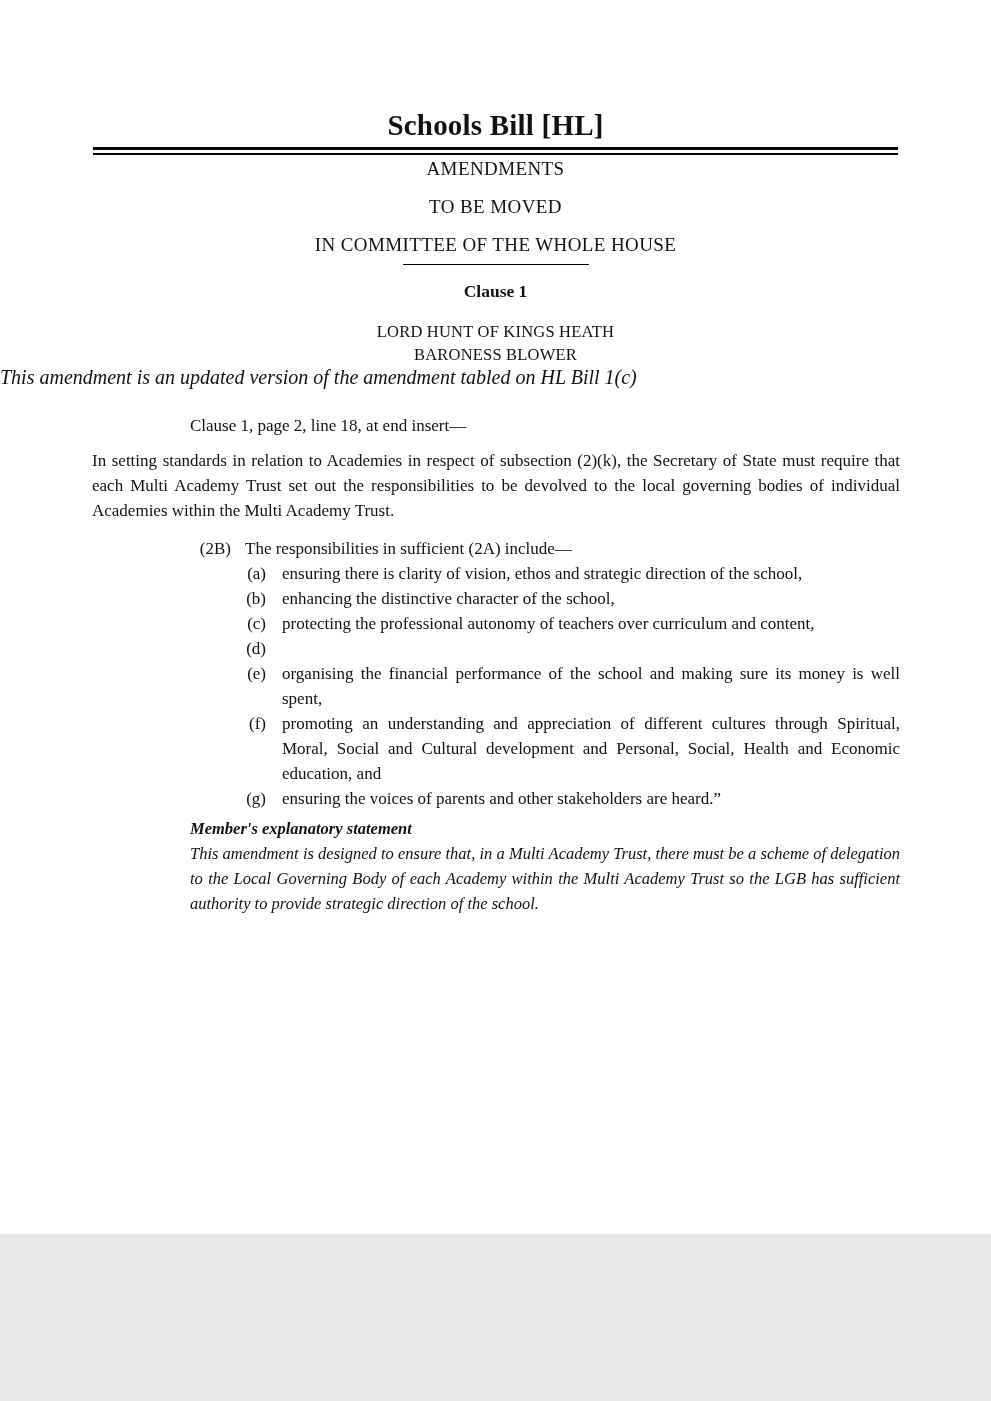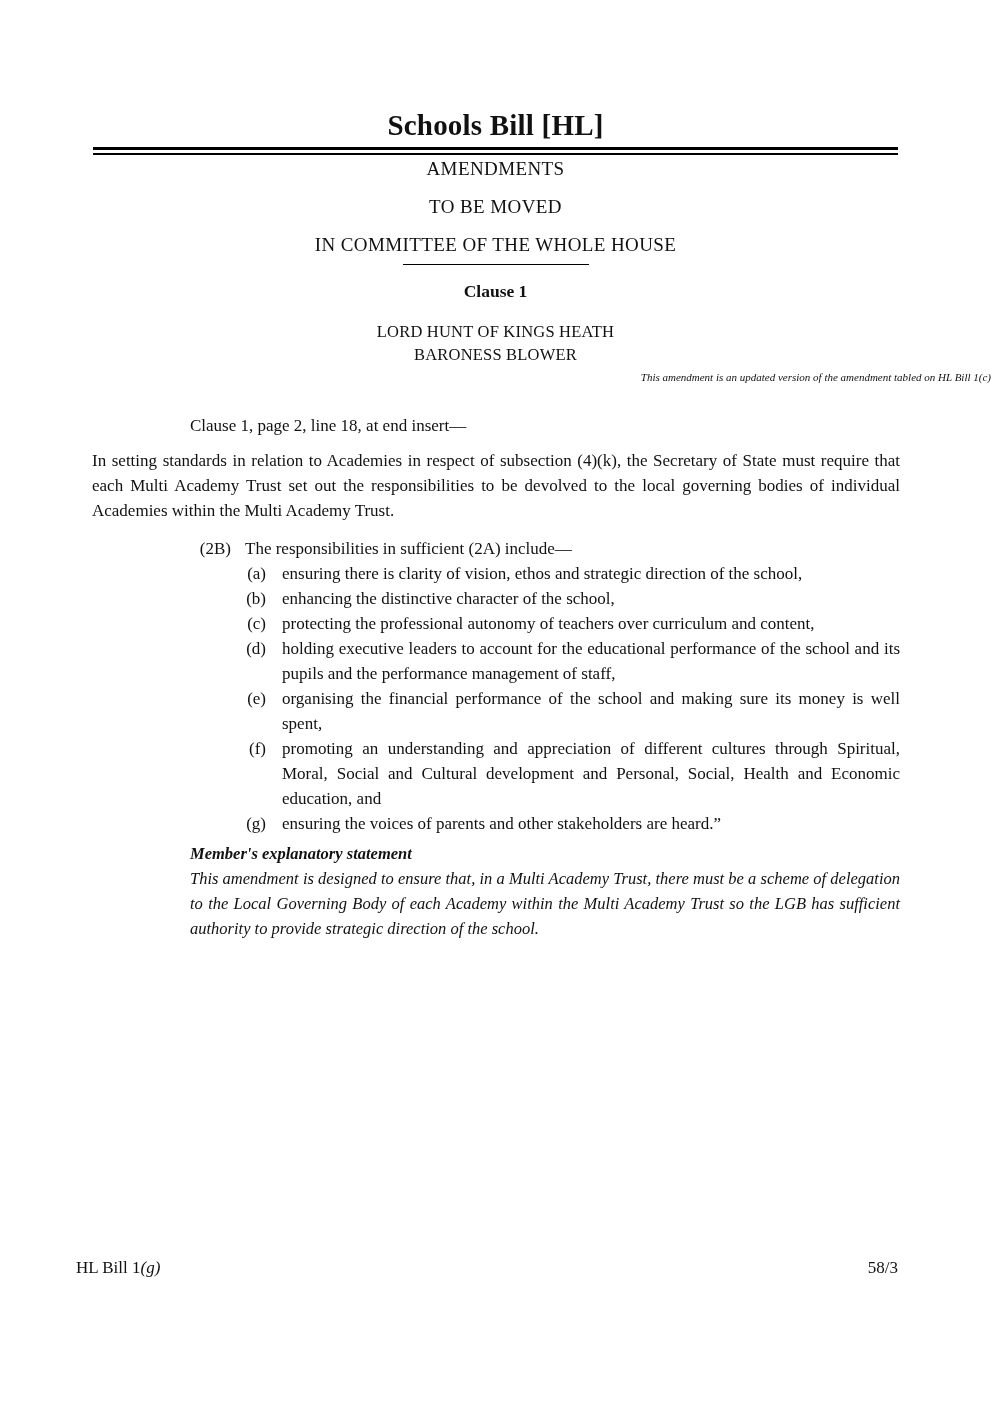--- a/index.html
+++ b/index.html
@@ -1,19 +1,19 @@
 <!DOCTYPE html>
 <html><head>
 <meta charset="utf-8">
 <style>
   html, body { margin: 0; padding: 0; background: #e8e8e8; }
   .page {
     position: relative;
     width: 991px;
-    height: 1401px;
+    height: 1234px;
     margin: 0 auto;
     background: #ffffff;
     color: #111111;
     font-family: "Liberation Serif", "DejaVu Serif", serif;
     font-size: 17px;
     overflow: hidden;
   }
   
   .bill-title {
     margin: 108px 0 0 0;
@@ -42,23 +42,23 @@
     margin-top: 14px;
     text-align: center;
     font-weight: bold;
     font-size: 17.5px;
     line-height: 24px;
   }
   
   .sponsors { margin-top: 17px; text-align: center; }
   .sponsor-name { font-size: 16.5px; line-height: 23px; letter-spacing: 0.2px; }
   .amendment-note {
-    text-align: right;
+    text-align: left;
     font-style: italic;
-    font-size: 11px;
+    font-size: 20px;
     line-height: 23px;
   }
   
   .amendment-body { margin: 0 91px 0 92px; }
   .amendment-intro {
     margin-top: 24px;
     margin-left: 98px;
     line-height: 25px;
   }
   .subsection { display: flex; line-height: 25px; }
@@ -121,21 +121,21 @@
     <div class="sponsor-name">LORD HUNT OF KINGS HEATH</div>
     <div class="sponsor-name">BARONESS BLOWER</div>
     <div class="amendment-note">This amendment is an updated version of the amendment tabled on HL Bill 1(c)</div>
   </div>
 
   <div class="amendment-body">
 
     <div class="amendment-intro">Clause 1, page 2, line 18, at end insert—</div>
 
     <div class="subsection subsection-2a">
-      <div class="ss-text">In setting standards in relation to Academies in respect of subsection (4)(k), the Secretary of State must require that each Multi Academy Trust set out the responsibilities to be devolved to the local governing bodies of individual Academies within the Multi Academy Trust.</div>
+      <div class="ss-text">In setting standards in relation to Academies in respect of subsection (2)(k), the Secretary of State must require that each Multi Academy Trust set out the responsibilities to be devolved to the local governing bodies of individual Academies within the Multi Academy Trust.</div>
     </div>
 
     <div class="subsection subsection-2b">
       <div class="ss-marker">(2B)</div>
       <div class="ss-text">The responsibilities in sufficient (2A) include—</div>
     </div>
 
     <div class="sub-list">
       <div class="list-item">
         <div class="li-marker">(a)</div>
@@ -144,21 +144,20 @@
       <div class="list-item">
         <div class="li-marker">(b)</div>
         <div class="li-text">enhancing the distinctive character of the school,</div>
       </div>
       <div class="list-item">
         <div class="li-marker">(c)</div>
         <div class="li-text">protecting the professional autonomy of teachers over curriculum and content,</div>
       </div>
       <div class="list-item">
         <div class="li-marker">(d)</div>
-        <div class="li-text">holding executive leaders to account for the educational performance of the school and its pupils and the performance management of staff,</div>
       </div>
       <div class="list-item">
         <div class="li-marker">(e)</div>
         <div class="li-text">organising the financial performance of the school and making sure its money is well spent,</div>
       </div>
       <div class="list-item">
         <div class="li-marker">(f)</div>
         <div class="li-text">promoting an understanding and appreciation of different cultures through Spiritual, Moral, Social and Cultural development and Personal, Social, Health and Economic education, and</div>
       </div>
       <div class="list-item">

